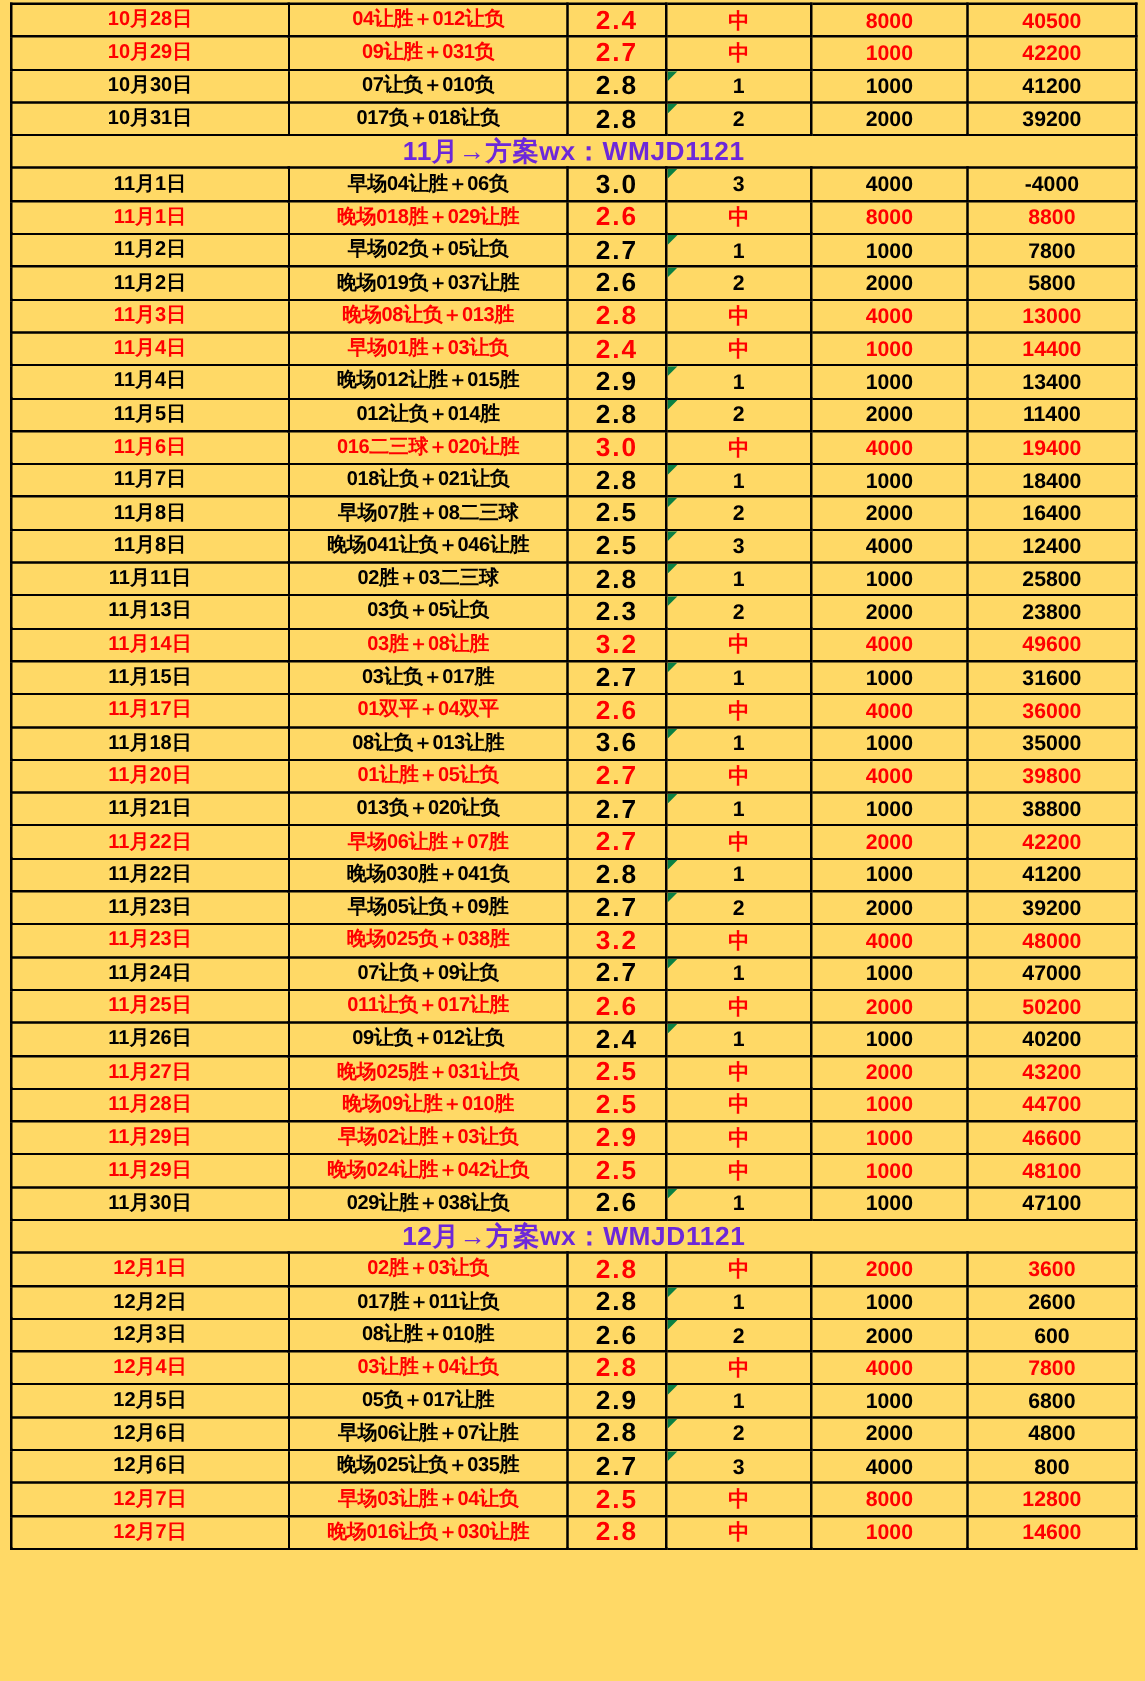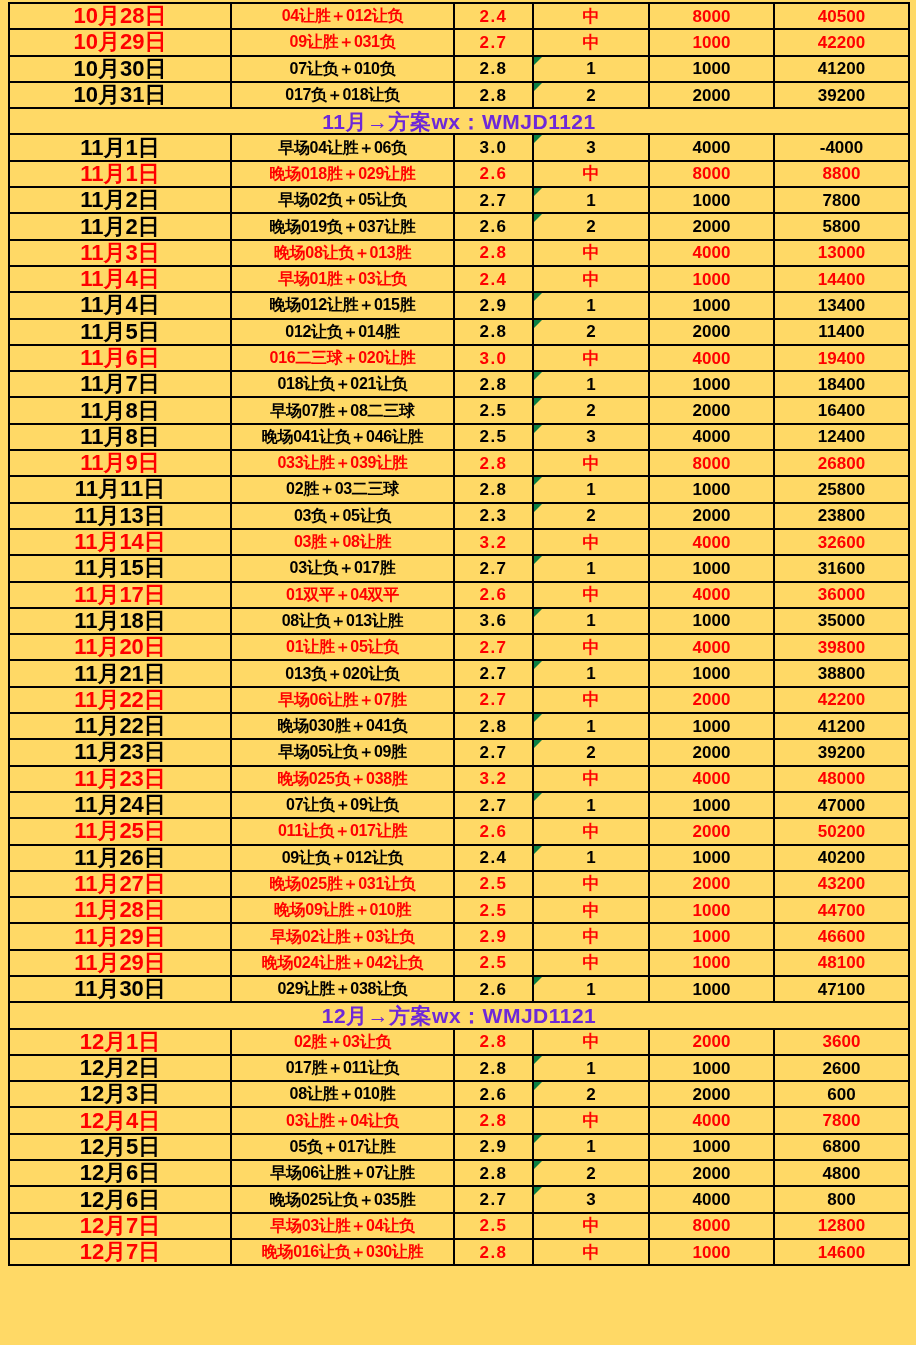--- a/index.html
+++ b/index.html
@@ -33,23 +33,23 @@
     font-weight: 700;
     line-height: 1;
     white-space: nowrap;
     overflow: hidden;
     position: relative;
   }
   tr.data-row { height: 26.3px; }
   tr.section-row { height: 26.3px; }
   tr.loss td { color: #000000; }
   tr.win td { color: #FF0000; }
-  td.cell-date   { font-size: 22px; }
+  td.cell-date   { font-size: 16px; }
   td.cell-plan   { font-size: 16px; letter-spacing: -0.3px; }
-  td.cell-odds   { font-size: 17px; letter-spacing: 1.5px; }
+  td.cell-odds   { font-size: 21px; letter-spacing: 1.5px; }
   td.cell-result { font-size: 17px; }
   td.cell-amount { font-size: 17px; }
   td.cell-profit { font-size: 17px; }
   td.section-cell {
     font-size: 21px;
     color: #6d28d9;
     letter-spacing: 0.5px;
   }
   .flag {
     position: absolute;
@@ -199,28 +199,20 @@
           <td class="cell cell-profit">16400</td>
         </tr>
         <tr class="data-row loss">
           <td class="cell cell-date">11月8日</td>
           <td class="cell cell-plan">晚场041让负＋046让胜</td>
           <td class="cell cell-odds">2.5</td>
           <td class="cell cell-result">3<span class="flag"></span></td>
           <td class="cell cell-amount">4000</td>
           <td class="cell cell-profit">12400</td>
         </tr>
-        <tr class="data-row win">
-          <td class="cell cell-date">11月9日</td>
-          <td class="cell cell-plan">033让胜＋039让胜</td>
-          <td class="cell cell-odds">2.8</td>
-          <td class="cell cell-result">中</td>
-          <td class="cell cell-amount">8000</td>
-          <td class="cell cell-profit">26800</td>
-        </tr>
         <tr class="data-row loss">
           <td class="cell cell-date">11月11日</td>
           <td class="cell cell-plan">02胜＋03二三球</td>
           <td class="cell cell-odds">2.8</td>
           <td class="cell cell-result">1<span class="flag"></span></td>
           <td class="cell cell-amount">1000</td>
           <td class="cell cell-profit">25800</td>
         </tr>
         <tr class="data-row loss">
           <td class="cell cell-date">11月13日</td>
@@ -229,21 +221,21 @@
           <td class="cell cell-result">2<span class="flag"></span></td>
           <td class="cell cell-amount">2000</td>
           <td class="cell cell-profit">23800</td>
         </tr>
         <tr class="data-row win">
           <td class="cell cell-date">11月14日</td>
           <td class="cell cell-plan">03胜＋08让胜</td>
           <td class="cell cell-odds">3.2</td>
           <td class="cell cell-result">中</td>
           <td class="cell cell-amount">4000</td>
-          <td class="cell cell-profit">32600</td>
+          <td class="cell cell-profit">49600</td>
         </tr>
         <tr class="data-row loss">
           <td class="cell cell-date">11月15日</td>
           <td class="cell cell-plan">03让负＋017胜</td>
           <td class="cell cell-odds">2.7</td>
           <td class="cell cell-result">1<span class="flag"></span></td>
           <td class="cell cell-amount">1000</td>
           <td class="cell cell-profit">31600</td>
         </tr>
         <tr class="data-row win">

